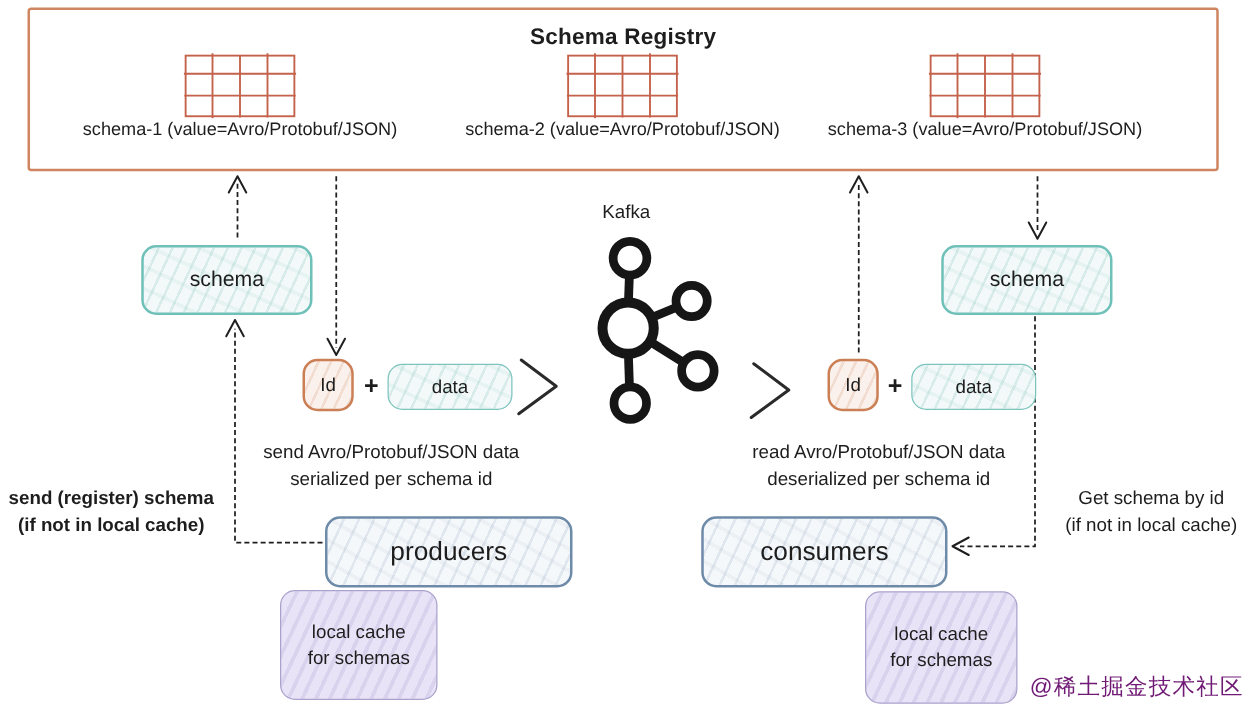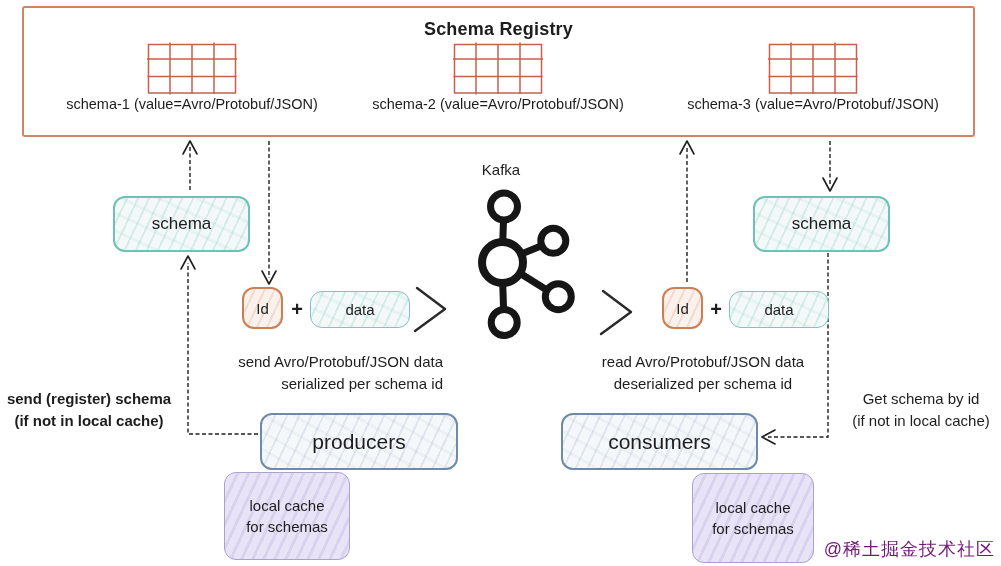--- a/index.html
+++ b/index.html
@@ -97,21 +97,21 @@
           <line x1="23" y1="0.5" x2="23" y2="52.5"></line>
             <line x1="45" y1="2" x2="45" y2="52"></line>
             <line x1="67" y1="0.5" x2="67" y2="52"></line>
           <line x1="0" y1="17" x2="90" y2="17"></line>
             <line x1="0.5" y1="34.5" x2="89.5" y2="34.5"></line>
         </g>
       </svg>
       <div class="lbl">schema-2 (value=Avro/Protobuf/JSON)</div>
     </div>
 
-    <div class="abs schema-item" style="left:637px;">
+    <div class="abs schema-item" style="left:612px;">
       <svg width="90" height="53" viewBox="0 0 90 53" xmlns="http://www.w3.org/2000/svg">
         <g stroke="#c4614b" stroke-width="1.5" fill="none">
           <rect x="1.5" y="2.5" width="87" height="48.5"></rect>
           <line x1="23" y1="0.5" x2="23" y2="52.5"></line>
             <line x1="45" y1="2" x2="45" y2="52"></line>
             <line x1="67" y1="0.5" x2="67" y2="52"></line>
           <line x1="0" y1="17" x2="90" y2="17"></line>
             <line x1="0.5" y1="34.5" x2="89.5" y2="34.5"></line>
         </g>
       </svg>
@@ -124,21 +124,21 @@
   <div class="abs box schema-box fill-teal" style="left:113px;top:196px;">
     <span>schema</span>
   </div>
   <div class="abs box id-box fill-orange" style="left:242px;top:287px;">
     <span>Id</span>
   </div>
   <div class="abs plus" style="left:286px;top:298px;width:22px;">+</div>
   <div class="abs box data-box fill-teal" style="left:310px;top:291px;">
     <span>data</span>
   </div>
-  <div class="abs note lineblock" style="left:183px;top:351px;width:260px;text-align:right;">
+  <div class="abs note lineblock" style="left:183px;top:351px;width:260px;">
     <span>send Avro/Protobuf/JSON data</span>
     <span>serialized per schema id</span>
   </div>
   <div class="abs note lineblock" style="left:0px;top:388px;width:178px;font-weight:bold;">
     <span>send (register) schema</span>
     <span>(if not in local cache)</span>
   </div>
   <div class="abs box actor-box fill-blue" style="left:260px;top:413px;width:198px;">
     <span>producers</span>
   </div>

